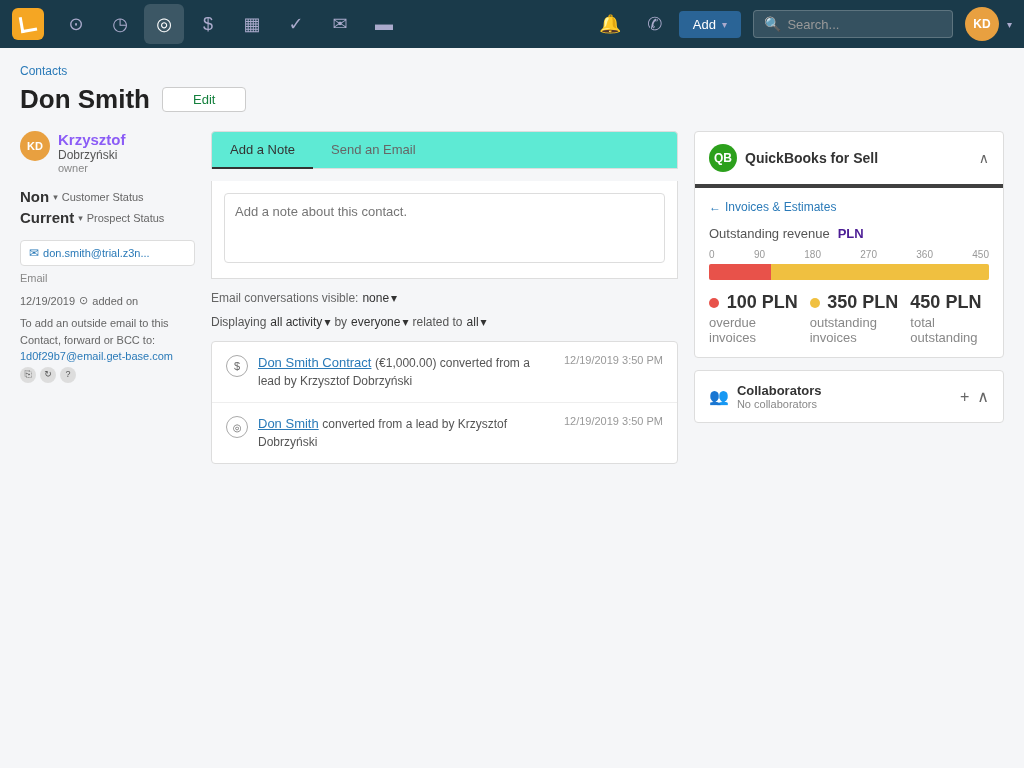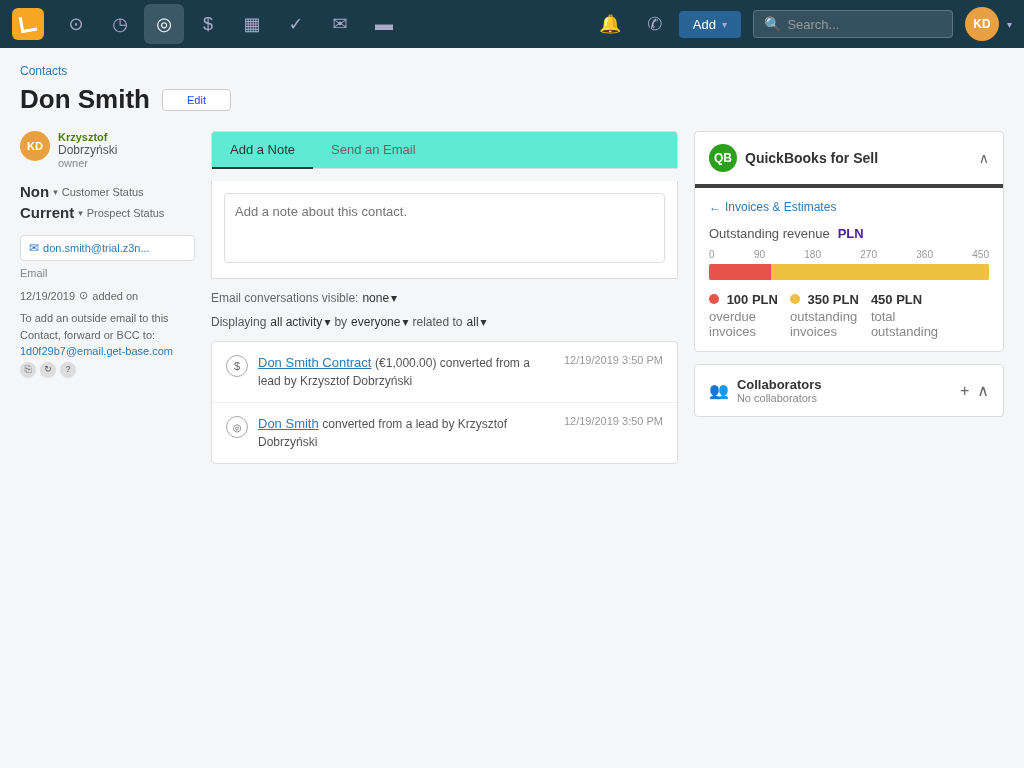--- a/index.html
+++ b/index.html
@@ -100,24 +100,24 @@
     }
     .page-title {
       font-size: 26px;
       font-weight: 600;
       color: #222;
     }
     .edit-btn {
       border: 1px solid #ccc;
       background: white;
       border-radius: 4px;
-      padding: 4px 24px;
-      cursor: pointer;
-      font-size: 11px;
-      color: #1d4ed8;
+      padding: 4px 30px;
+      cursor: pointer;
+      font-size: 13px;
+      color: #15803d;
     }
 
     
     .main-layout {
       display: flex;
       gap: 16px;
     }
 
     
     .left-sidebar {
@@ -134,23 +134,23 @@
       width: 30px; height: 30px;
       border-radius: 50%;
       background: #e8a040;
       color: white;
       display: flex; align-items: center; justify-content: center;
       font-size: 11px;
       font-weight: 600;
       flex-shrink: 0;
     }
     .owner-name {
-      font-size: 11px;
+      font-size: 15px;
       font-weight: 600;
-      color: #4d7c0f;
+      color: #8b5cf6;
     }
     .owner-label {
       font-size: 11px;
       color: #888;
     }
     .status-section {
       margin-bottom: 14px;
     }
     .status-item {
       display: flex;
@@ -418,21 +418,21 @@
       flex-direction: column;
       gap: 2px;
     }
     .stat-dot {
       display: inline-block;
       width: 10px; height: 10px;
       border-radius: 50%;
       margin-right: 4px;
     }
     .stat-amount {
-      font-size: 13px;
+      font-size: 18px;
       font-weight: 600;
       color: #333;
     }
     .stat-label {
       font-size: 13px;
       color: #888;
     }
 
     
     .collab-header {

